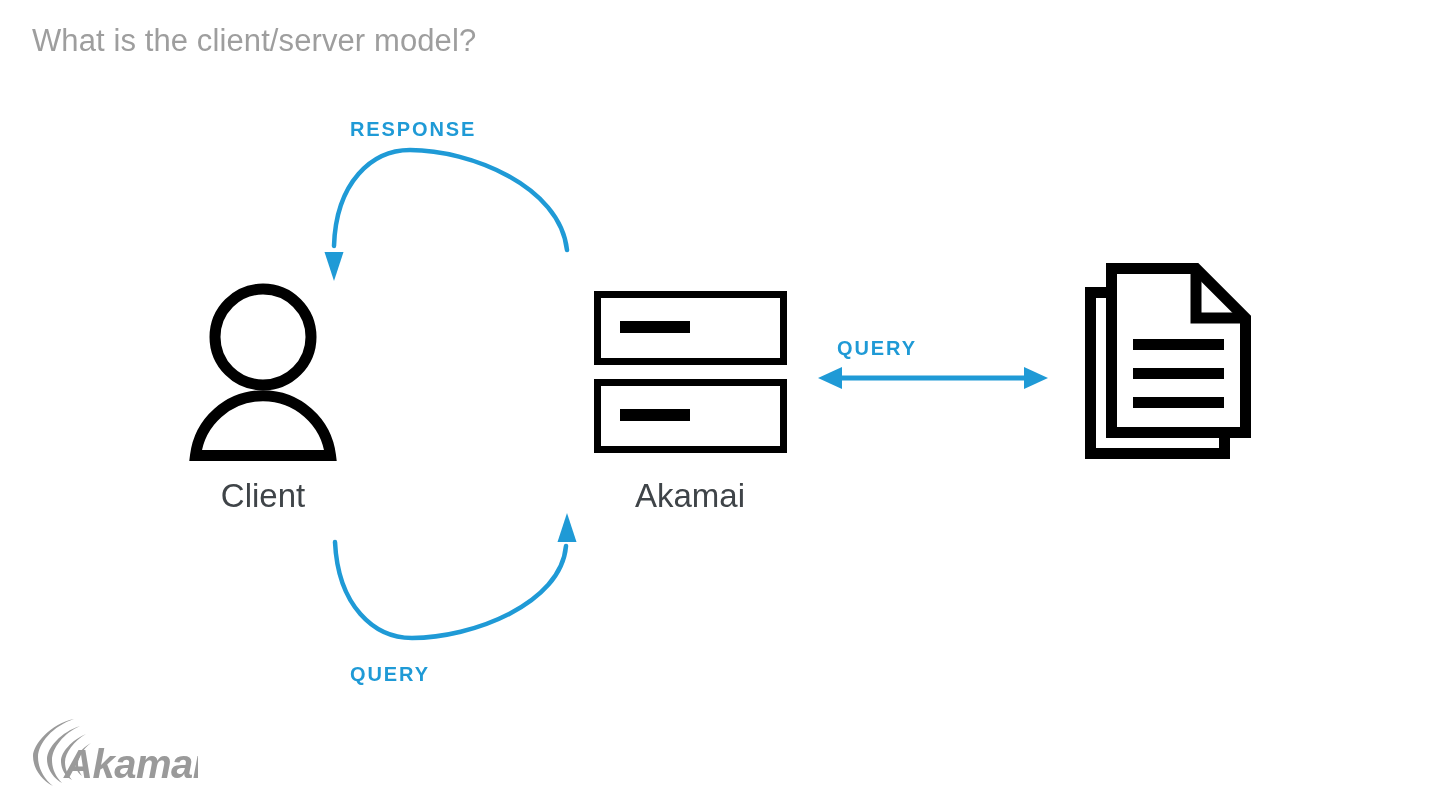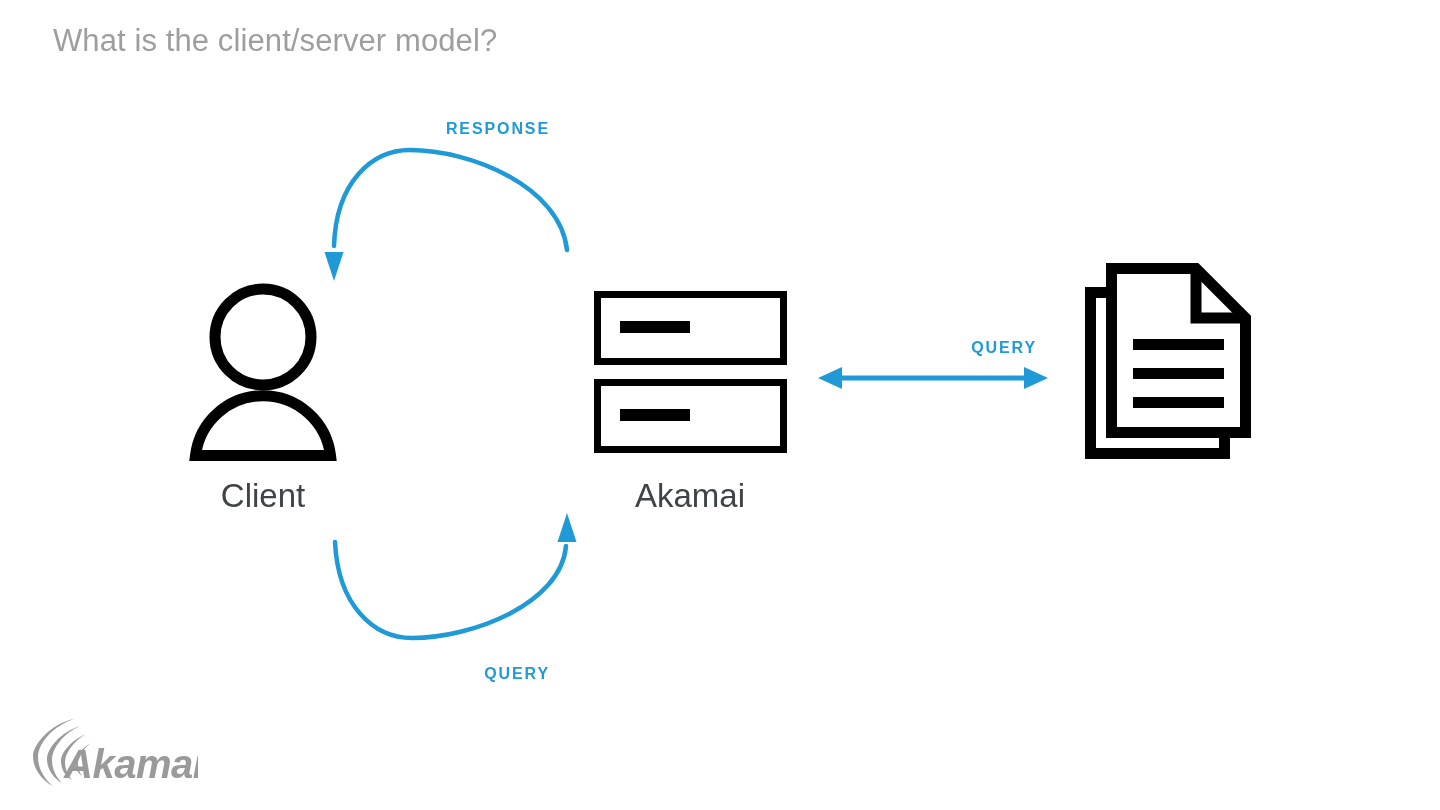--- a/index.html
+++ b/index.html
@@ -28,46 +28,45 @@
   .slide-title {
     position: absolute;
     left: 32px;
     top: 21px;
     font-size: 31px;
     line-height: 40px;
     font-weight: 400;
     color: #9e9e9e;
     letter-spacing: 0.1px;
     white-space: nowrap;
-    margin-left: 21px;
   }
 
   
   .node-label {
     position: absolute;
     font-size: 33px;
     line-height: 34px;
     font-weight: 400;
     color: #3f4448;
     text-align: center;
     white-space: nowrap;
   }
   .label-client { left: 163px; top: 479px; width: 200px; }
   .label-server { left: 590px; top: 479px; width: 200px; }
   .label-data   { left: 1066px; top: 479px; width: 200px; }
 
   
   .flow-label {
     position: absolute;
-    font-size: 16px;
+    font-size: 20px;
     line-height: 20px;
     font-weight: 700;
     color: #1f9ad6;
     letter-spacing: 1.9px;
-    text-align: right;
+    text-align: left;
     white-space: nowrap;
   }
   .label-response { left: 350px; top: 119px; width: 200px; }
   .label-query    { left: 350px; top: 656px; width: 200px; margin-top: 8px; }
   .label-search   { left: 837px; top: 338px; width: 200px; }
 
   
   .svg-layer {
     position: absolute;
     left: 0; top: 0;

